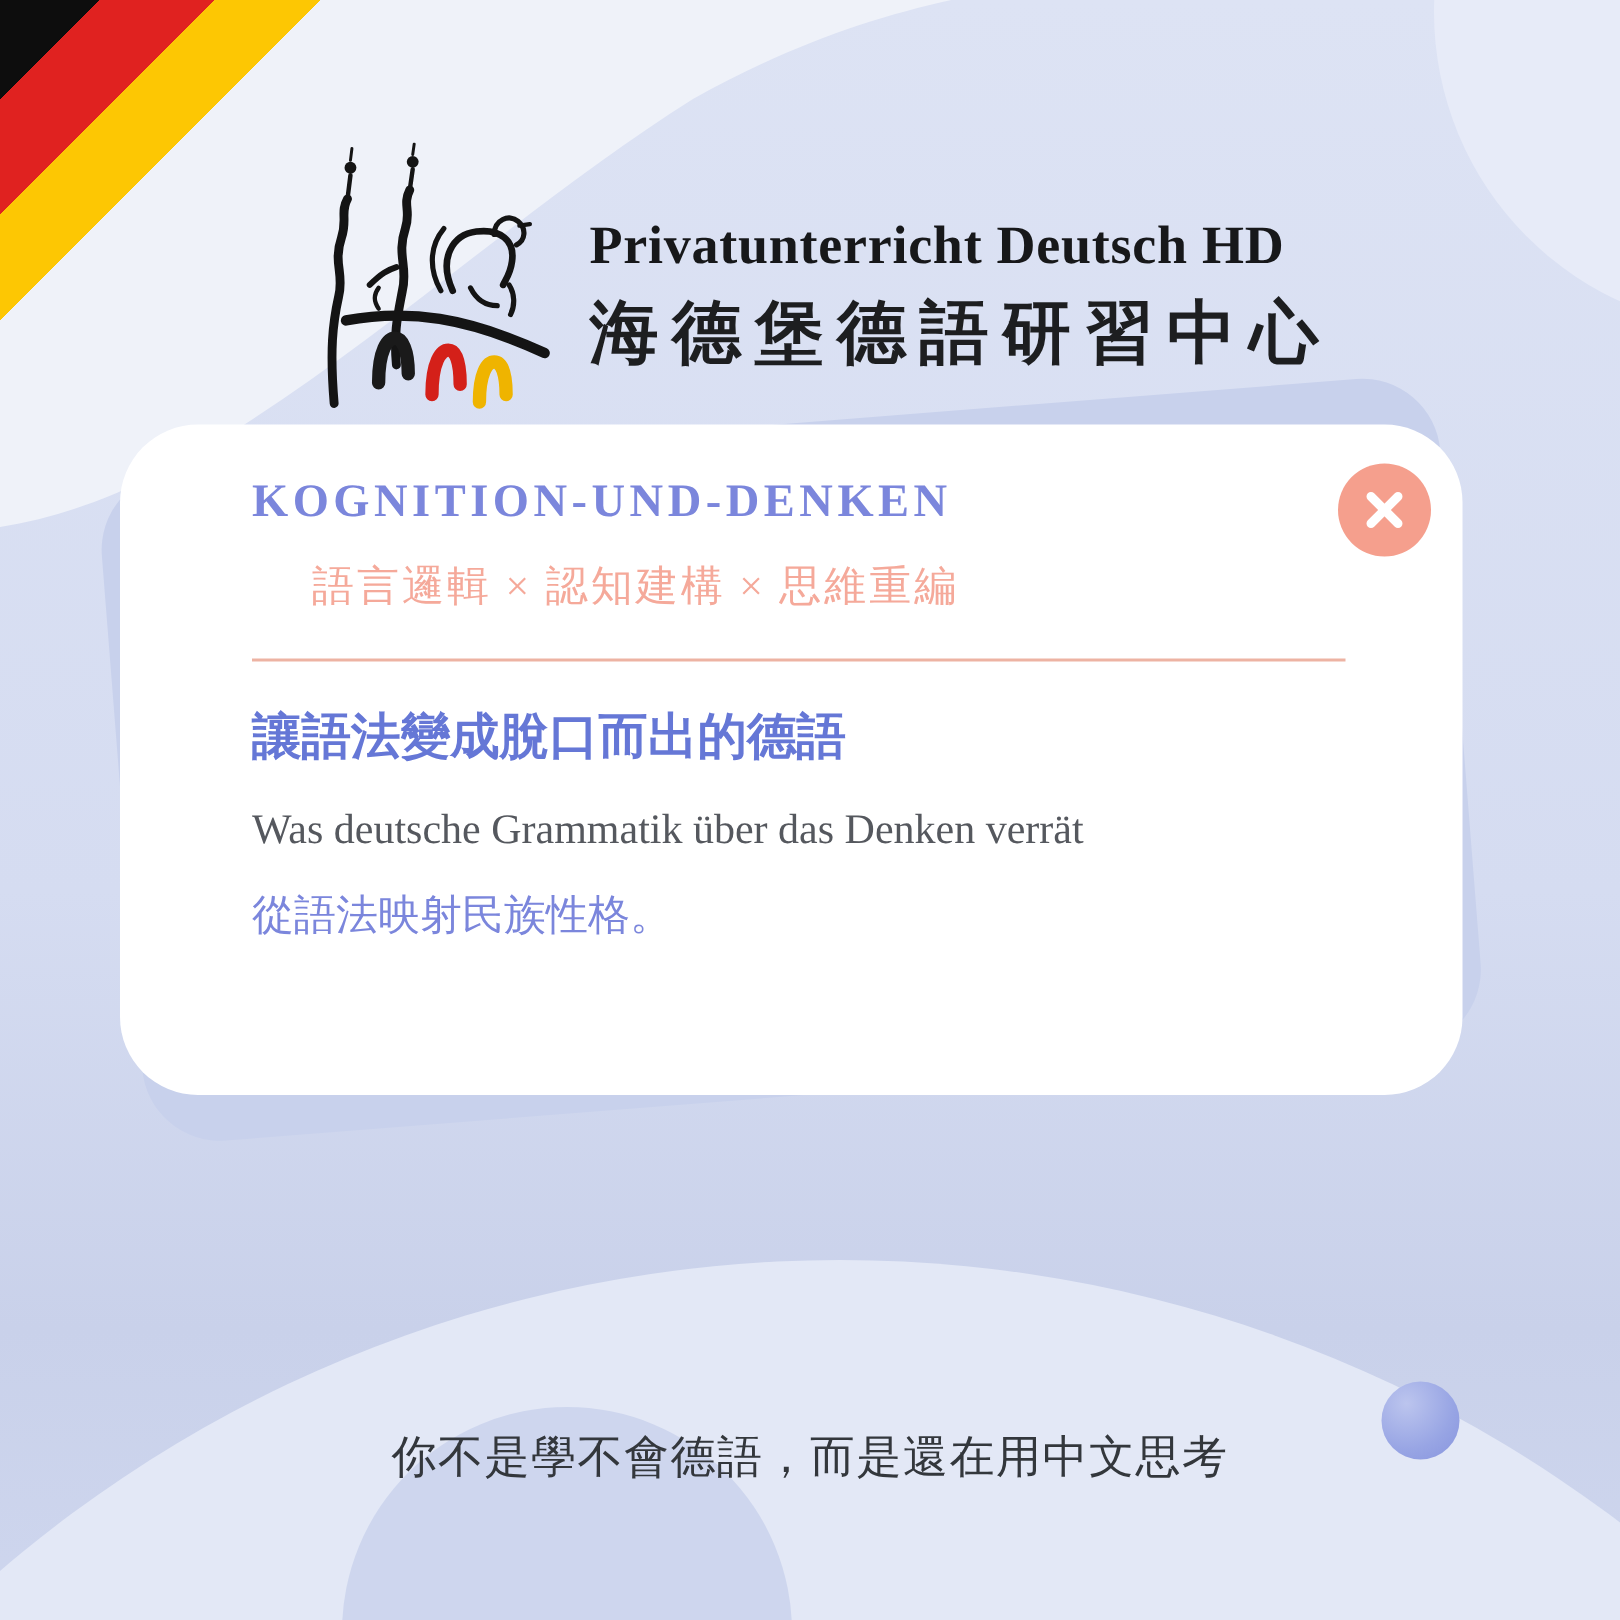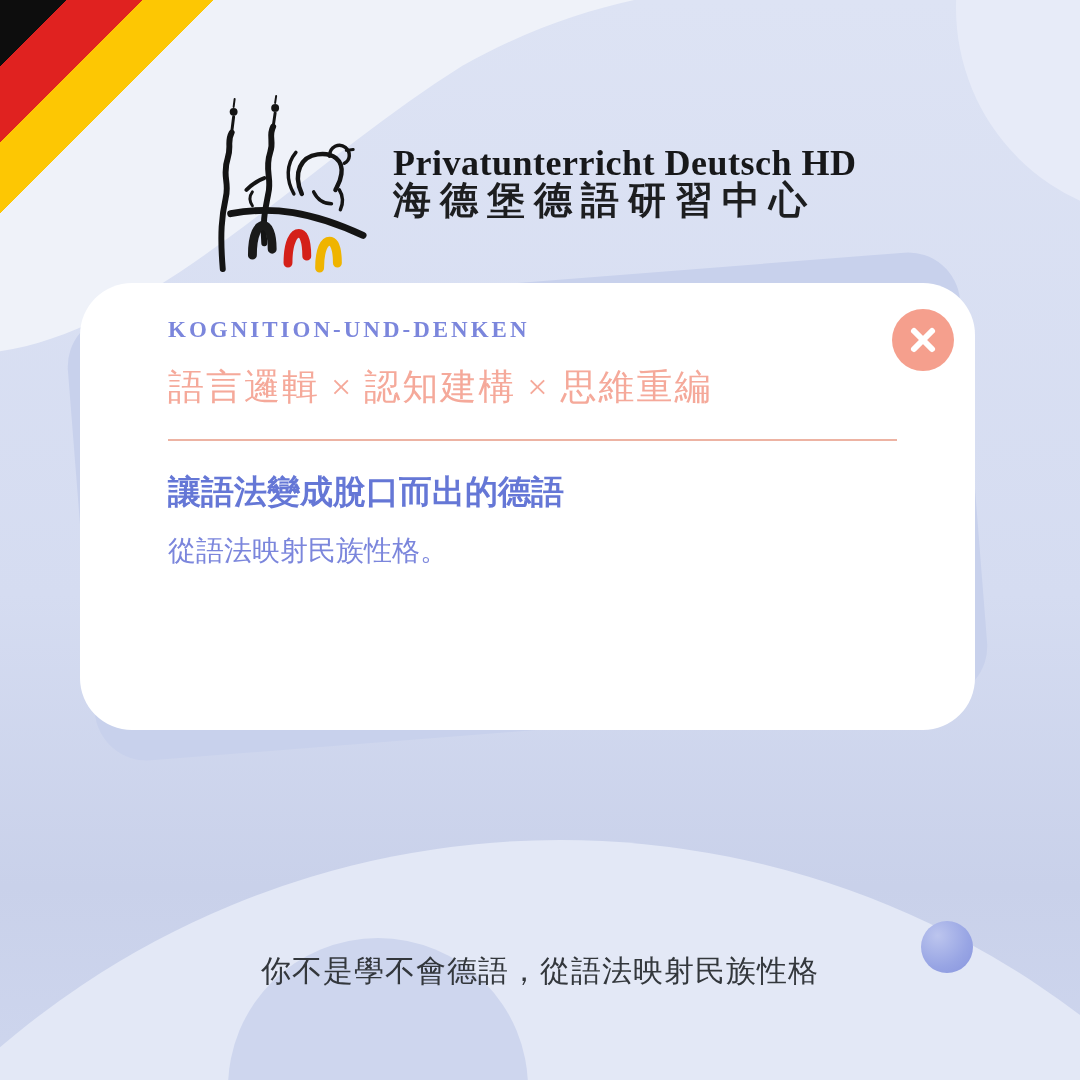--- a/index.html
+++ b/index.html
@@ -32,33 +32,33 @@
       var(--flag-black) 0 47px,
       var(--flag-red) 47px 101px,
       var(--flag-gold) 101px 151px,
       transparent 151px);
   }
   
   .brand{position:absolute;left:203px;top:95px;display:flex;align-items:flex-start;}
   .logo-draw{width:168px;height:178px;}
   .brand-text{margin-left:22px;margin-top:50px;}
   .brand-de{font-size:36px;font-weight:700;color:#17181a;letter-spacing:0.5px;line-height:1;}
-  .brand-zh{font-size:38px;font-weight:700;color:#1d1e20;letter-spacing:9px;margin-top:0;line-height:1;white-space:nowrap;}
+  .brand-zh{font-size:46px;font-weight:700;color:#1d1e20;letter-spacing:9px;margin-top:18px;line-height:1;white-space:nowrap;}
   
   .card-shadow{
     position:absolute;left:80px;top:283px;width:895px;height:447px;border-radius:52px;
     background:var(--blob-shadow);transform:rotate(-4.5deg);
   }
   .card{
     position:absolute;left:80px;top:283px;width:895px;height:447px;border-radius:52px;
     background:#ffffff;box-sizing:border-box;padding:34px 78px 0 88px;
   }
-  .card-tag{font-size:23px;font-weight:700;color:var(--accent);letter-spacing:3px;line-height:1.1;}
+  .card-tag{font-size:31px;font-weight:700;color:var(--accent);letter-spacing:3px;line-height:1.1;}
   .card-title{font-size:34px;font-weight:700;color:var(--accent);margin-top:12px;line-height:1.2;white-space:nowrap;}
-  .card-keywords{font-size:36px;color:var(--salmon);letter-spacing:2px;margin-top:24px;line-height:1.2;}
+  .card-keywords{font-size:28px;color:var(--salmon);letter-spacing:2px;margin-top:24px;line-height:1.2;margin-left:40px;}
   .divider{height:2px;background:var(--divider);margin-top:30px;}
   .lesson-zh{font-size:33px;font-weight:700;color:var(--heading-blue);margin-top:32px;line-height:1.2;}
   .lesson-de{font-size:28px;color:var(--text-gray);margin-top:24px;line-height:1.3;}
   .lesson-note{font-size:28px;color:var(--accent);margin-top:20px;line-height:1.3;}
   .close-btn{
     position:absolute;left:892px;top:309px;width:62px;height:62px;border-radius:50%;
     background:var(--close);border:none;cursor:pointer;display:flex;align-items:center;justify-content:center;
     padding:0;
   }
   
@@ -126,27 +126,28 @@
     </div>
   </div>
 
   <div class="card-shadow"></div>
 
   <div class="card">
     <div class="card-tag">KOGNITION-UND-DENKEN</div>
     <div class="card-keywords">語言邏輯 × 認知建構 × 思維重編</div>
     <div class="divider"></div>
     <div class="lesson-zh">讓語法變成脫口而出的德語</div>
+    <div class="lesson-de">Was deutsche Grammatik über das Denken verrät</div>
     <div class="lesson-note">從語法映射民族性格。</div>
   </div>
 
   <button class="close-btn" aria-label="close">
     <svg width="28" height="28" viewBox="0 0 28 28">
       <line x1="5" y1="5" x2="23" y2="23" stroke="#ffffff" stroke-width="6" stroke-linecap="round"></line>
       <line x1="23" y1="5" x2="5" y2="23" stroke="#ffffff" stroke-width="6" stroke-linecap="round"></line>
     </svg>
   </button>
 
   <div class="dot"></div>
 
-  <div class="footer l1">你不是學不會德語，從語法映射民族性格</div>
+  <div class="footer l1">你不是學不會德語，而是還在用中文思考</div>
 
 </div>
 
 </body></html>

